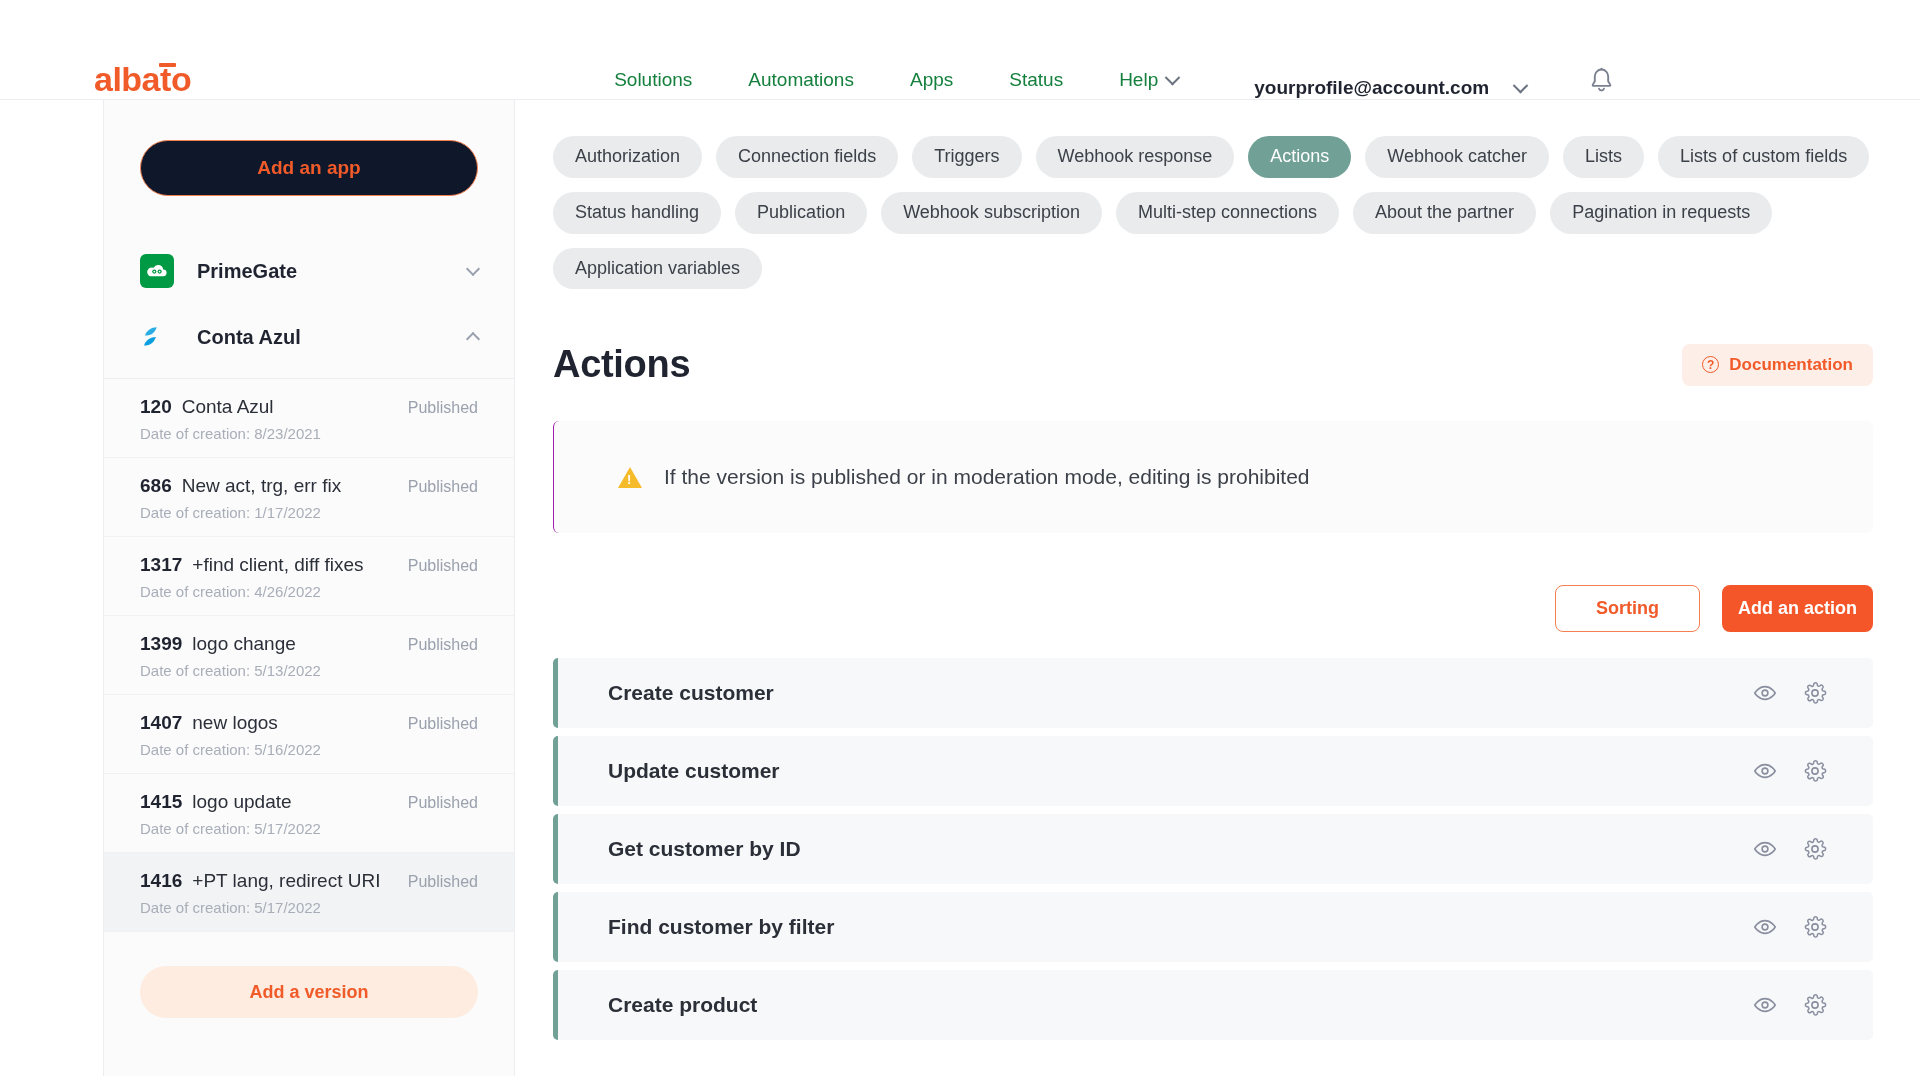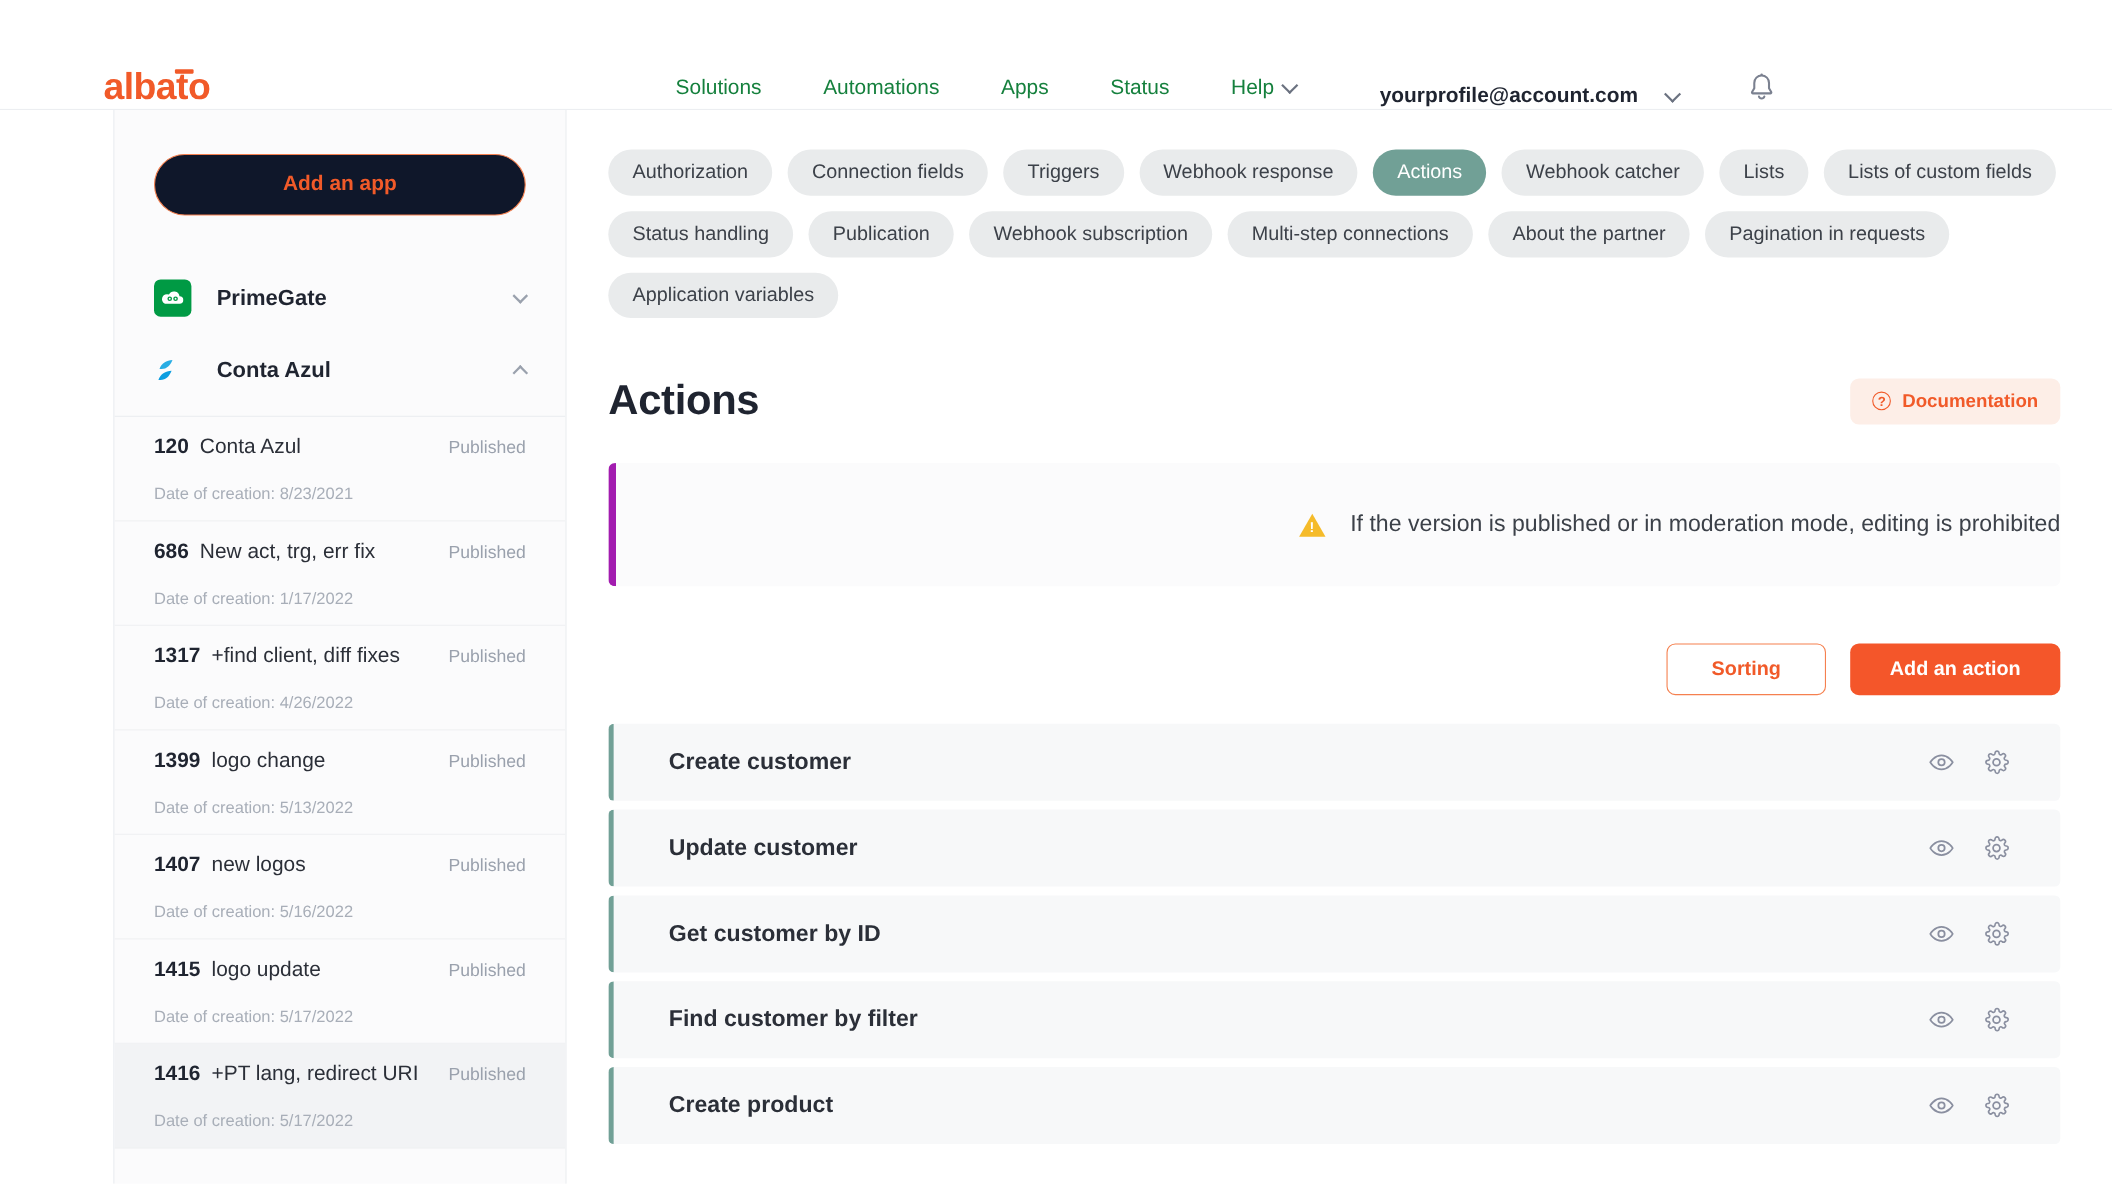--- a/index.html
+++ b/index.html
@@ -176,21 +176,21 @@
     flex: 1;
   }
   .ver-status {
     font-size: 16px;
     color: #9aa1ad;
     white-space: nowrap;
   }
   .ver-date {
     font-size: 15px;
     color: #a8aeb8;
-    margin-top: 23px;
+    margin-top: 7px;
   }
   .add-version-btn {
     margin: 34px 36px 0 36px;
     height: 52px;
     border-radius: 26px;
     background: #fdecdf;
     color: #f15a29;
     font-size: 18px;
     font-weight: 700;
     display: flex;
@@ -261,28 +261,27 @@
     display: flex;
     align-items: center;
     justify-content: center;
     line-height: 1;
   }
 
   .warn {
     margin-top: 35px;
     max-width: 1320px;
     background: #fbfbfc;
-    border-left: 7px solid #a21caf;
+    border-left: 1px solid #a21caf;
     border-radius: 6px;
     height: 112px;
     display: flex;
     align-items: center;
-    padding-left: 44px;
+    padding-left: 64px;
     gap: 22px;
-    justify-content: flex-end;
   }
   .warn-tri {
     width: 0; height: 0;
     border-left: 12px solid transparent;
     border-right: 12px solid transparent;
     border-bottom: 21px solid #f5bb2a;
     position: relative;
   }
   .warn-tri::after {
     content: "!";
@@ -313,21 +312,21 @@
     border-radius: 8px;
     padding: 12px 40px;
     cursor: pointer;
   }
   .btn-solid {
     background: #f4562a;
     color: #ffffff;
     font-size: 18px;
     font-weight: 700;
     border-radius: 8px;
-    padding: 13px 36px;
+    padding: 13px 16px;
     cursor: pointer;
   }
 
   .action-list {
     margin-top: 26px;
     max-width: 1320px;
     display: flex;
     flex-direction: column;
     gap: 8px;
   }

